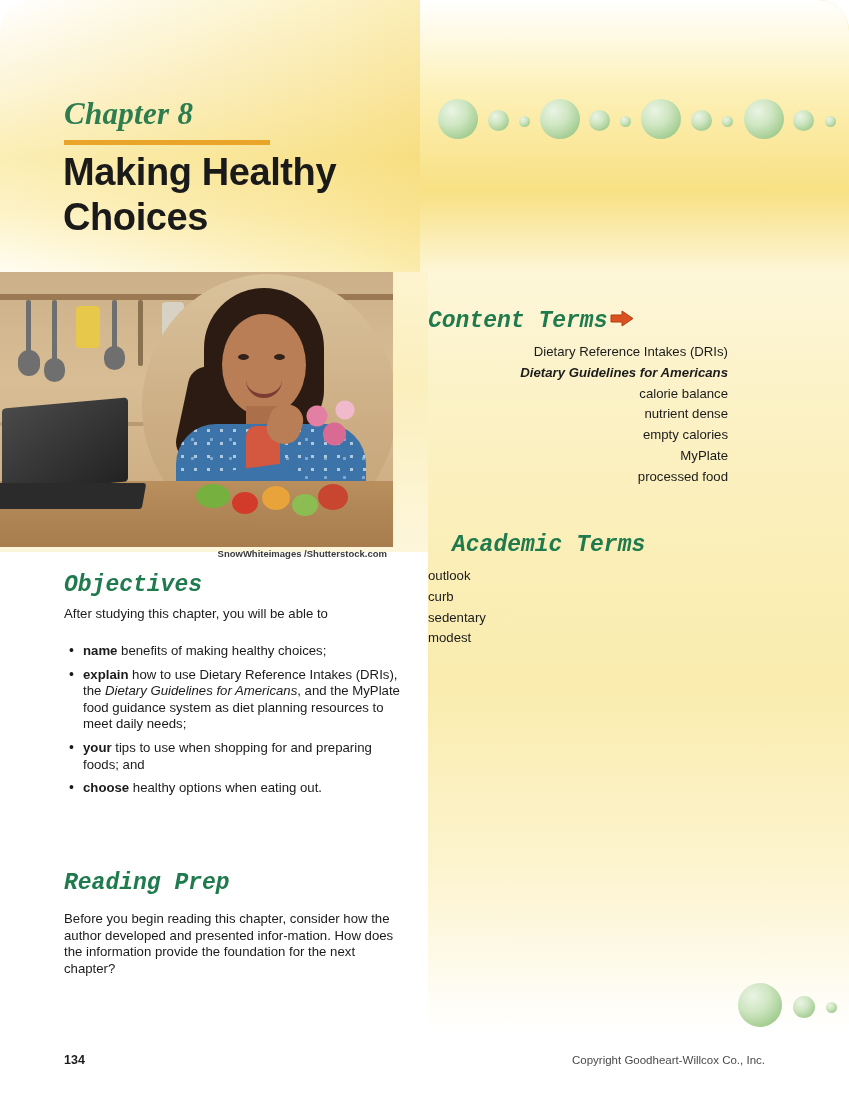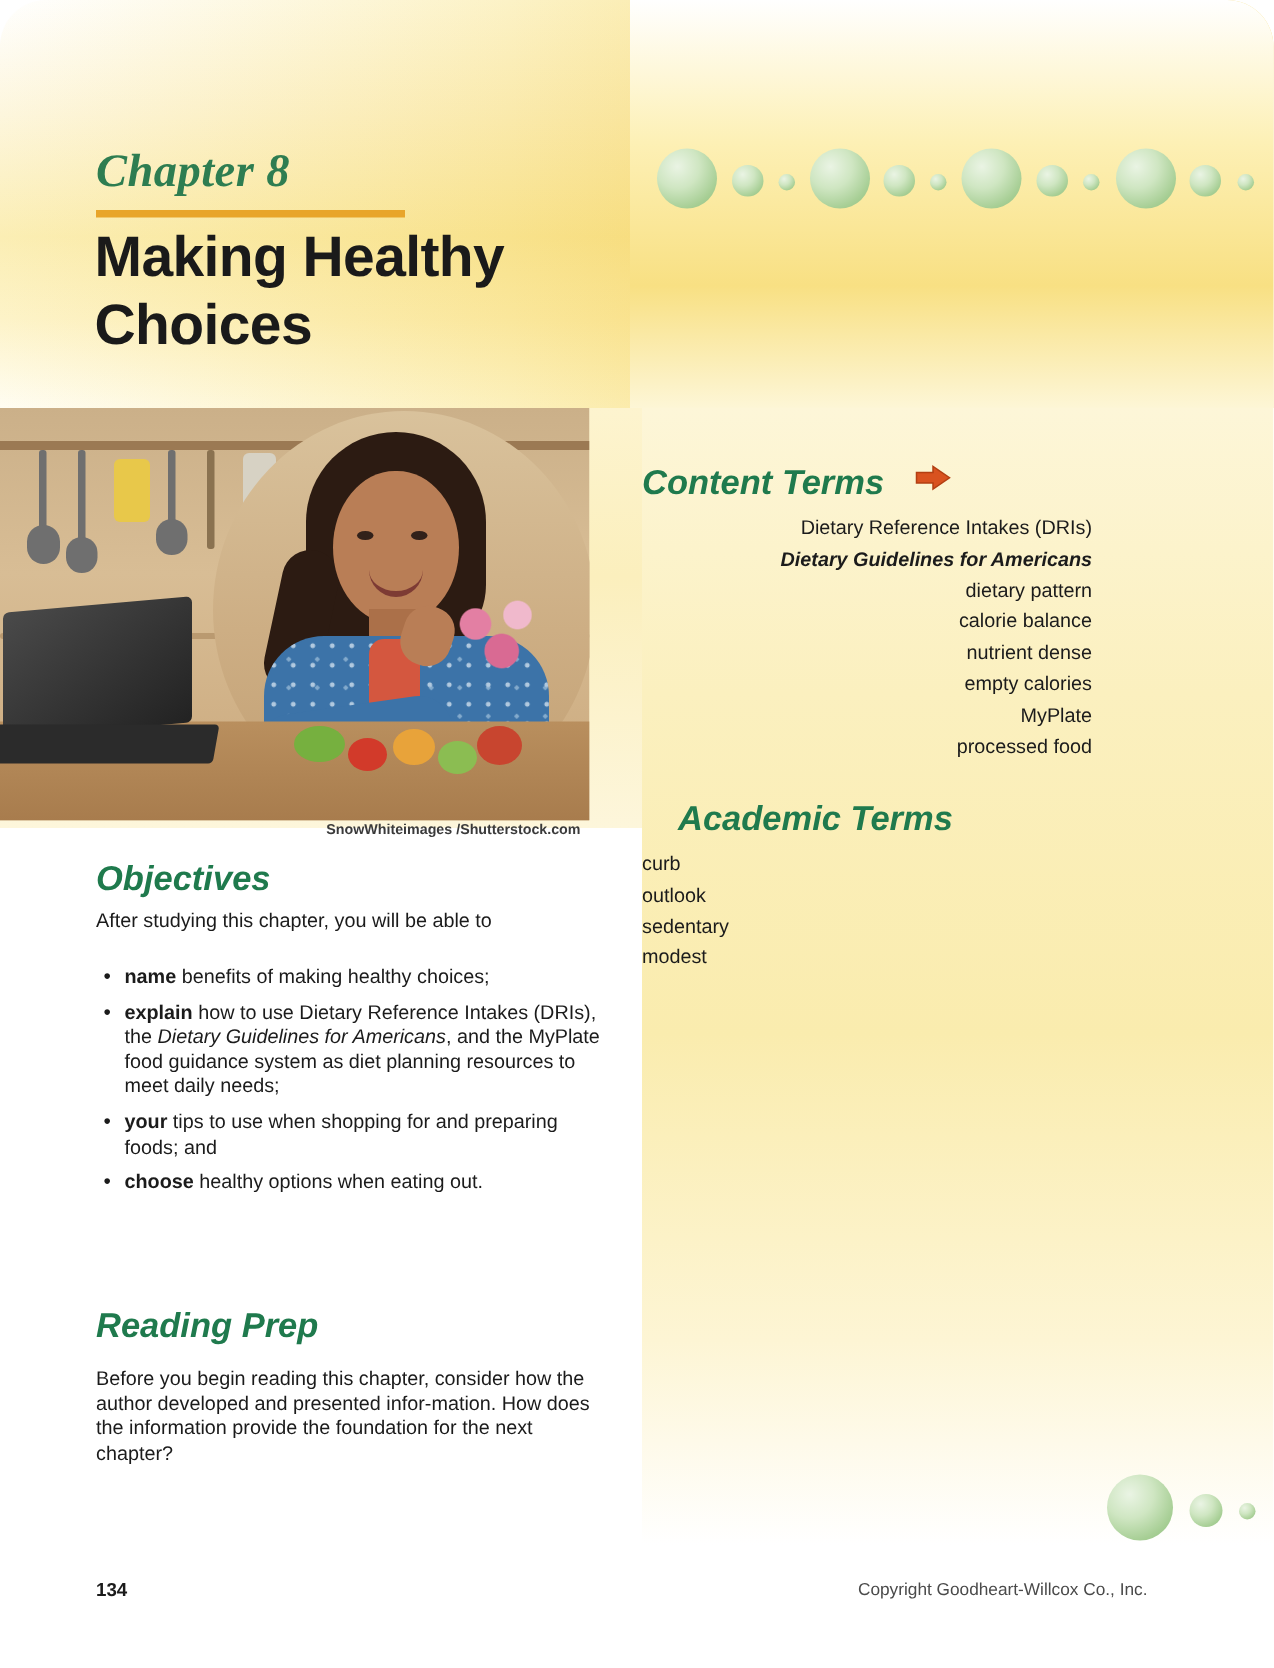--- a/index.html
+++ b/index.html
@@ -248,21 +248,21 @@
     padding-right: 6px;
     box-sizing: border-box;
     font-size: 9.5px;
     font-weight: bold;
     color: #3a3a3a;
   }
 
   
   .sec-head {
     position: absolute;
-    font-family: Liberation Sans, sans-serif;
+    font-family: Liberation Mono, monospace;
     font-weight: bold;
     font-style: italic;
     font-size: 23px;
     color: #1f7a4d;
   }
   .sec-head.nonital {
     font-style: normal;
   }
 
   .body-text {
@@ -454,32 +454,31 @@
   <div class="sec-head nonital" id="content-terms-head" style="font-style:italic;">Content Terms</div>
   <div class="arrow-icon">
     <svg width="24" height="22" viewBox="0 0 24 22" aria-hidden="true">
       <path d="M1 6 H12 V2 L23 9.5 L12 17 V13 H1 Z" fill="#d9521f"></path>
       <path d="M1 6 H12 V2 L23 9.5 L12 17 V13 H1 Z" fill="none" stroke="#b33f12" stroke-width="1"></path>
     </svg>
   </div>
   <ul id="content-terms-list">
     <li>Dietary Reference Intakes (DRIs)</li>
     <li class="ital">Dietary Guidelines for Americans</li>
-    <li>dietary pattern</li>
     <li>calorie balance</li>
     <li>nutrient dense</li>
     <li>empty calories</li>
     <li>MyPlate</li>
     <li>processed food</li>
   </ul>
 
   <div class="sec-head" id="academic-terms-head">Academic Terms</div>
   <ul id="academic-terms-list">
+    <li>outlook</li>
     <li>curb</li>
-    <li>outlook</li>
     <li>sedentary</li>
     <li>modest</li>
   </ul>
 
   <div class="page-number">134</div>
   <div class="copyright">Copyright Goodheart-Willcox Co., Inc.</div>
 
 </div>
 
 </body></html>

